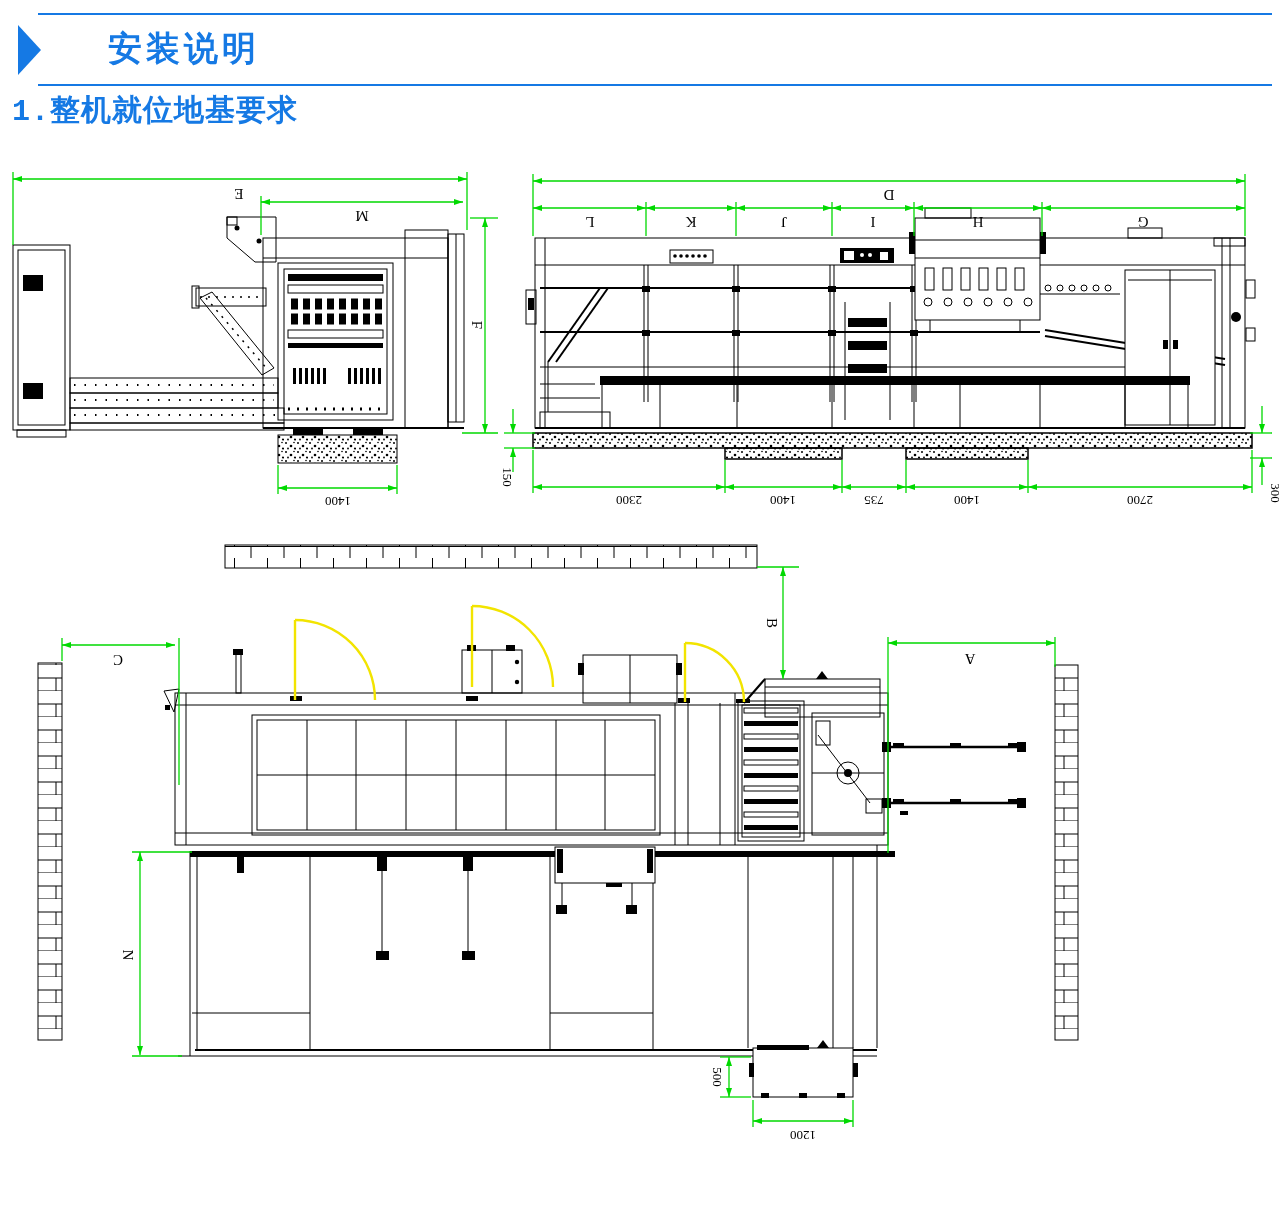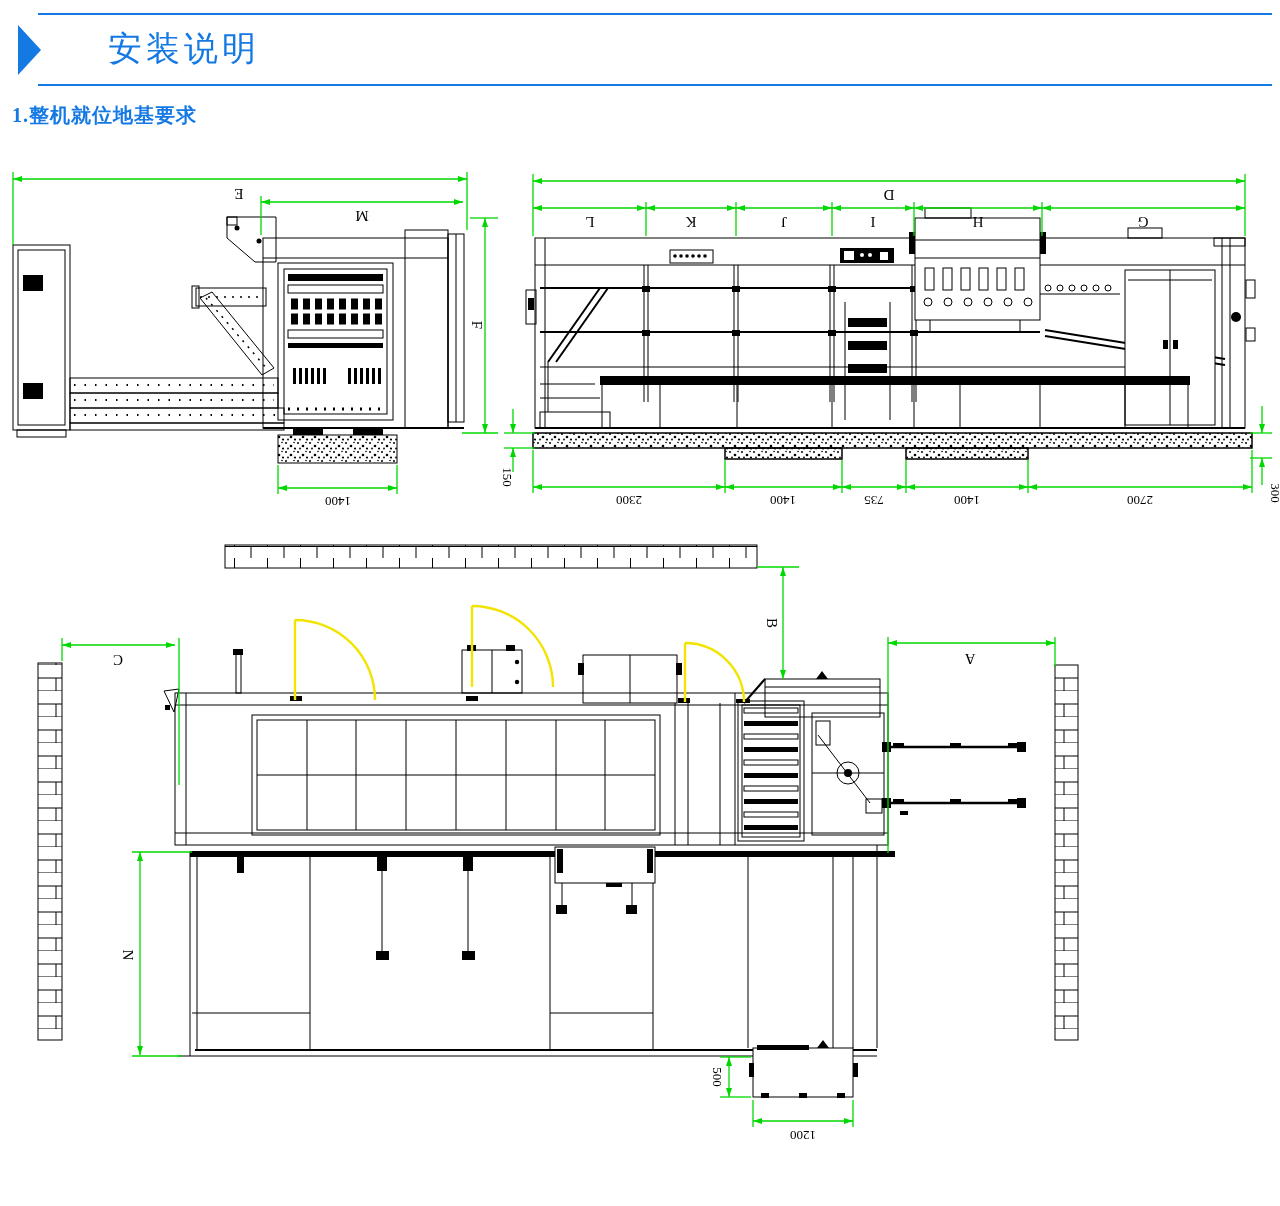--- a/index.html
+++ b/index.html
@@ -9,26 +9,26 @@
   }
   
   .rule{position:absolute;left:38px;width:1234px;height:2px;background:#1579e4;}
   #rule-top{top:13px;}
   #rule-bottom{top:84px;}
   #hdr-tri{
     position:absolute;left:18px;top:25px;width:0;height:0;
     border-left:23px solid #1579e4;border-top:25px solid transparent;border-bottom:25px solid transparent;
   }
   #hdr-title{
-    position:absolute;left:108px;top:26px;color:#1579e4;font-size:34px;font-weight:normal;
+    position:absolute;left:108px;top:26px;color:#1579e4;font-size:34px;font-weight:bold;
     letter-spacing:4px;font-family:"Liberation Sans",sans-serif;
   }
   #sec-title{
-    position:absolute;left:12px;top:102px;color:#1579e4;font-size:20px;font-weight:bold;
-    font-family:Liberation Serif, serif;letter-spacing:1px;
+    position:absolute;left:12px;top:90px;color:#1579e4;font-size:30px;font-weight:bold;
+    font-family:Liberation Mono, monospace;letter-spacing:1px;
   }
   
   svg{position:absolute;overflow:visible;}
   svg *{vector-effect:none;}
   .ln{stroke:#000;fill:none;stroke-width:1;}
   .th{stroke:#000;fill:none;stroke-width:2;}
   .blk{fill:#000;stroke:none;}
   .wht{fill:#fff;stroke:#000;stroke-width:1;}
   .grn{stroke:#00d900;fill:none;stroke-width:1.3;}
   .ylw{stroke:#f2e400;fill:none;stroke-width:2.4;}

